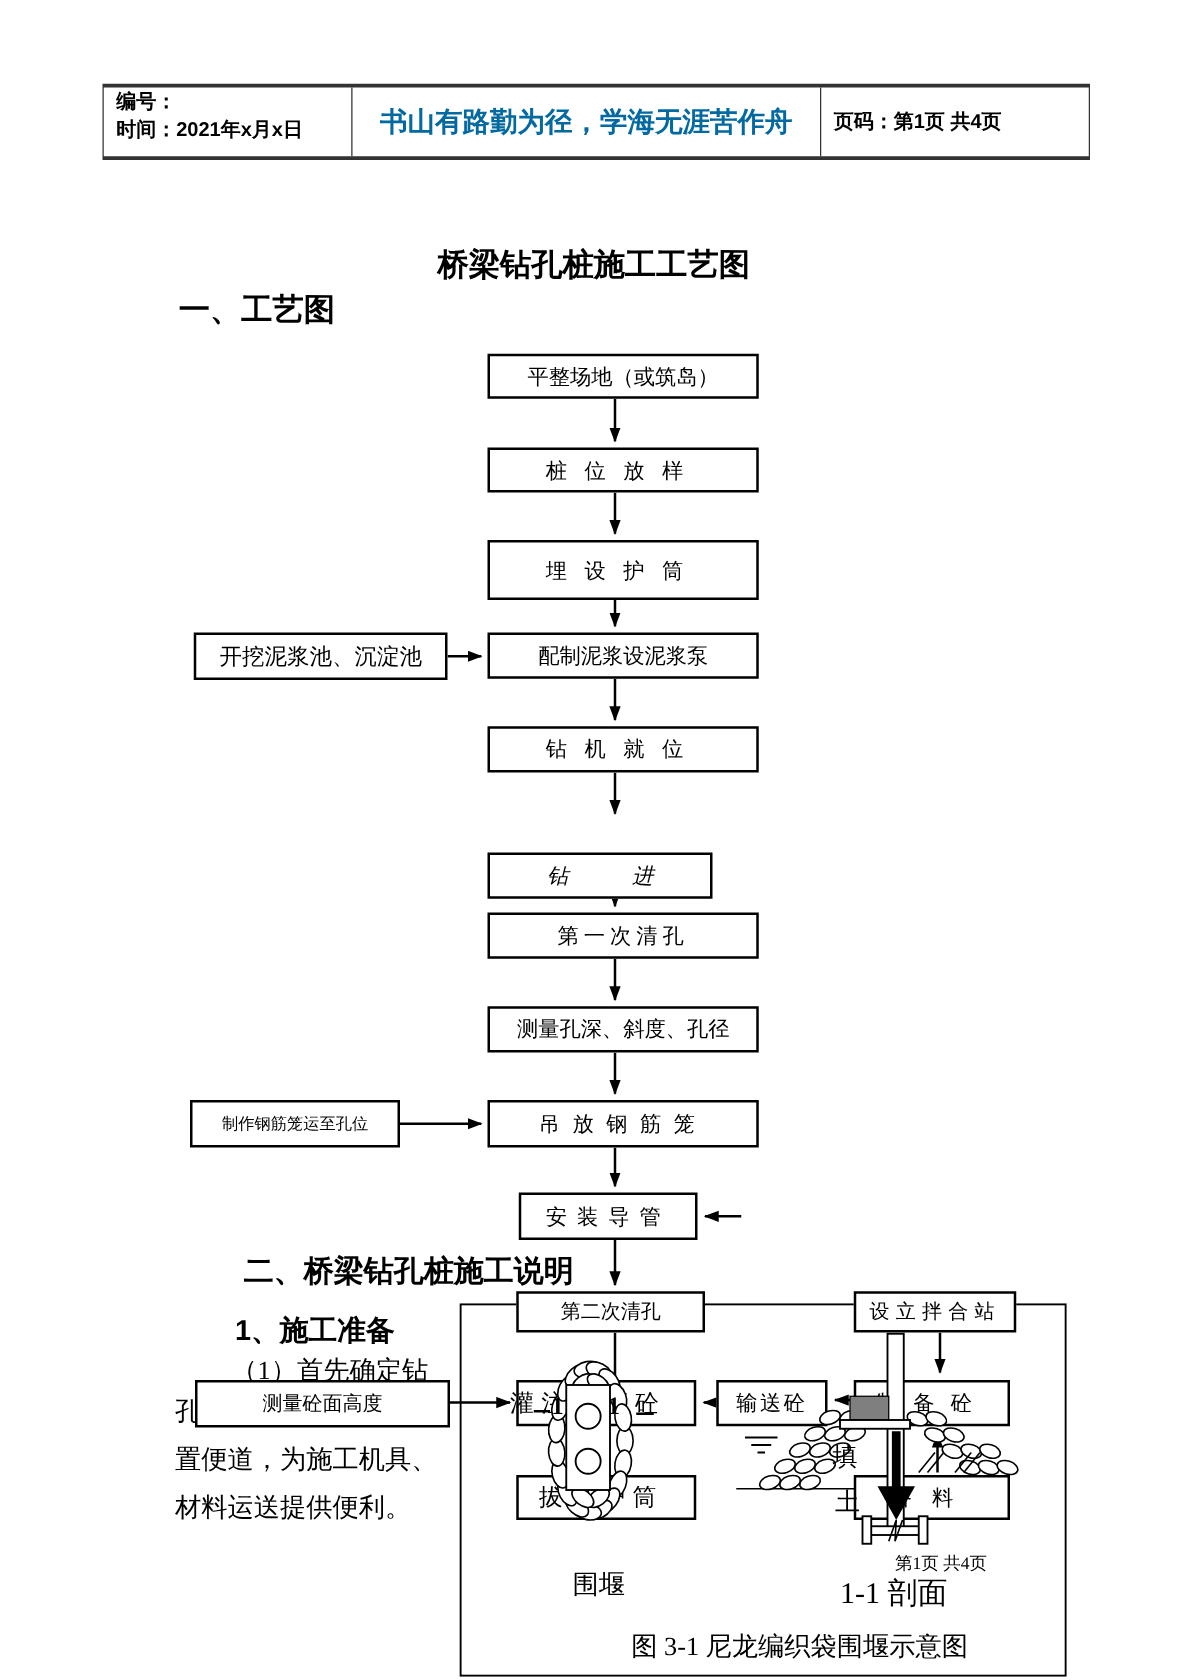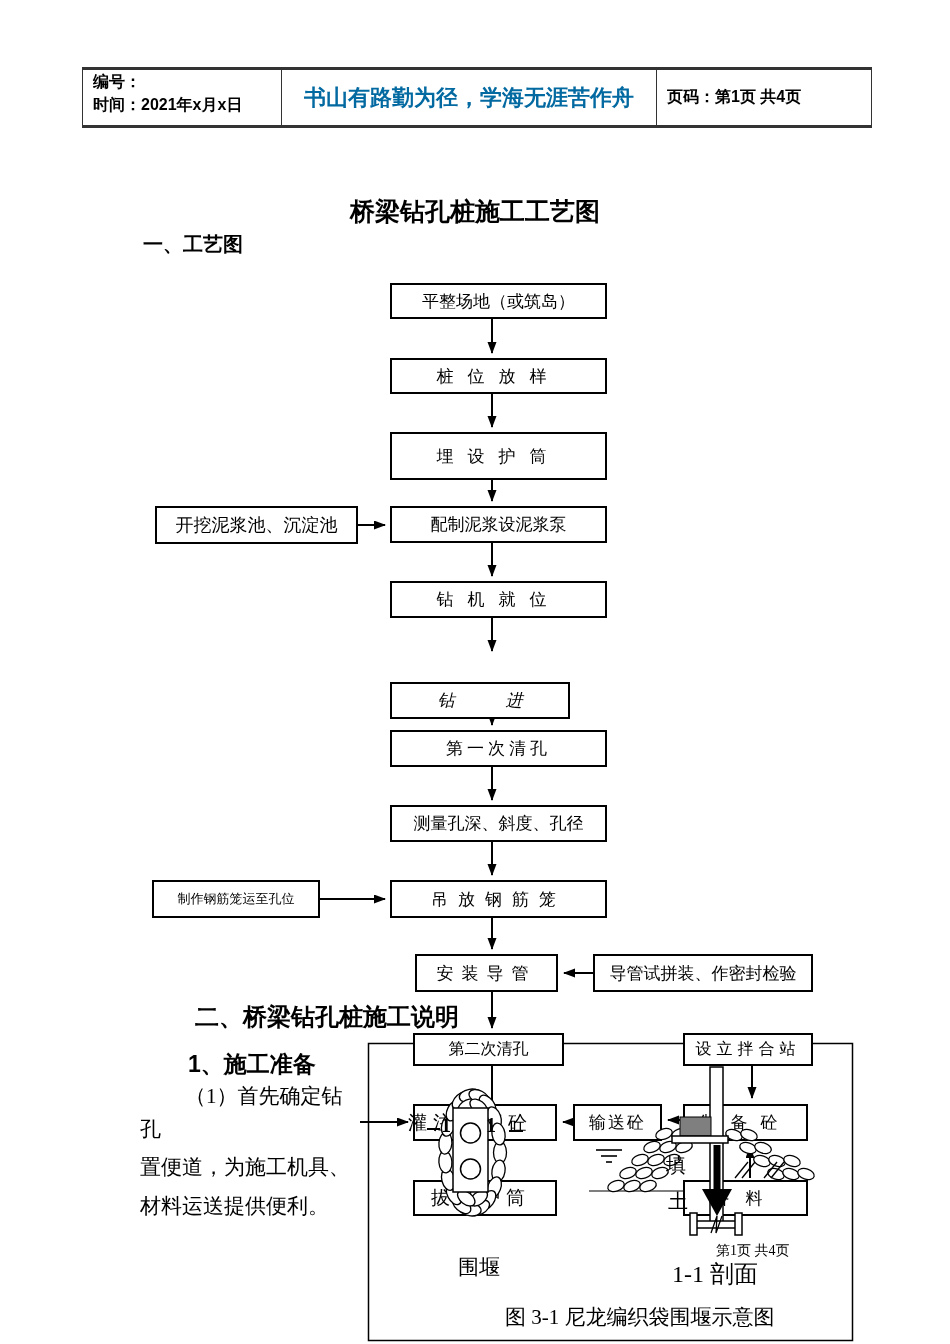--- a/index.html
+++ b/index.html
@@ -12,21 +12,21 @@
   .hdr .c1{width:198px;box-sizing:border-box;padding:0 0 0 10px;
        font-family:"Liberation Sans","DejaVu Sans",sans-serif;font-size:16px;font-weight:bold;line-height:1.45;}
   .hdr .c2{width:375px;box-sizing:border-box;border-left:1px solid #333;display:flex;align-items:center;justify-content:center;
        font-size:22px;font-weight:bold;}
   .hdr .c3{flex:1;box-sizing:border-box;border-left:1px solid #333;display:flex;align-items:center;
        padding-left:10px;font-family:"Liberation Sans","DejaVu Sans",sans-serif;font-size:16px;font-weight:bold;}
   
   .title{position:absolute;left:0;top:195px;width:950px;text-align:center;
        font-size:25px;font-weight:bold;z-index:1;}
   .h1a{position:absolute;left:143px;top:231px;font-family:"Liberation Sans","DejaVu Sans",sans-serif;
-       font-size:20px;font-weight:bold;z-index:1;}
+       font-size:25px;font-weight:bold;z-index:1;}
   .h2a{position:absolute;left:195px;top:1001px;font-family:"Liberation Sans","DejaVu Sans",sans-serif;
        font-size:24px;font-weight:bold;z-index:1;}
   .h2b{position:absolute;left:188px;top:1049px;font-family:"Liberation Sans","DejaVu Sans",sans-serif;
        font-size:23px;font-weight:bold;z-index:1;}
   .para{position:absolute;z-index:1;font-size:21px;line-height:1;white-space:nowrap;}
   
   .b{position:absolute;box-sizing:border-box;background:#fff;border:2px solid #000;
      display:flex;align-items:center;justify-content:center;z-index:3;font-size:17px;white-space:nowrap;}
   .ra{justify-content:flex-end;}
   
@@ -100,21 +100,21 @@
   <div class="b" style="left:390px;top:730px;width:217px;height:37px;letter-spacing:4px;">第一次清孔</div>
   <div class="b" style="left:390px;top:805px;width:217px;height:37px;">测量孔深、斜度、孔径</div>
   <div class="b" style="left:390px;top:880px;width:217px;height:38px;letter-spacing:10px;">吊放钢筋笼</div>
   <div class="b" style="left:415px;top:954px;width:143px;height:38px;letter-spacing:8px;">安装导管</div>
   <div class="b" style="left:413px;top:1033px;width:151px;height:33px;font-size:16px;">第二次清孔</div>
   <div class="b ra" style="left:413px;top:1104px;width:144px;height:37px;font-size:19px;letter-spacing:6px;padding-right:22px;">灌注水下砼</div>
   <div class="b ra" style="left:413px;top:1180px;width:144px;height:36px;font-size:19px;letter-spacing:6px;padding-right:24px;">拔出护筒</div>
 
   <div class="b" style="left:155px;top:506px;width:203px;height:38px;font-size:18px;">开挖泥浆池、沉淀池</div>
   <div class="b" style="left:152px;top:880px;width:168px;height:38px;font-size:13px;">制作钢筋笼运至孔位</div>
-  <div class="b" style="left:593px;top:954px;width:220px;height:38px;font-size:17px;">导管试拼装、作密封检验</div>
+  <div class="b" style="left:156px;top:1104px;width:204px;height:38px;font-size:16px;">测量砼面高度</div>
   <div class="b" style="left:683px;top:1033px;width:130px;height:33px;font-size:16px;letter-spacing:5px;">设立拌合站</div>
   <div class="b" style="left:573px;top:1104px;width:89px;height:37px;letter-spacing:2px;">输送砼</div>
   <div class="b" style="left:683px;top:1104px;width:125px;height:37px;letter-spacing:13px;">制备砼</div>
   <div class="b" style="left:683px;top:1180px;width:125px;height:36px;letter-spacing:16px;font-family:Liberation Serif, serif;">备料</div>
 
   <svg class="svga" width="950" height="1344">
     <line x1="589" y1="1191" x2="684" y2="1191" stroke="#000" stroke-width="1.2"></line>
     <g stroke="#000" stroke-width="1.6">
       <line x1="596" y1="1150" x2="622" y2="1150"></line>
       <line x1="601" y1="1156" x2="617" y2="1156"></line>

